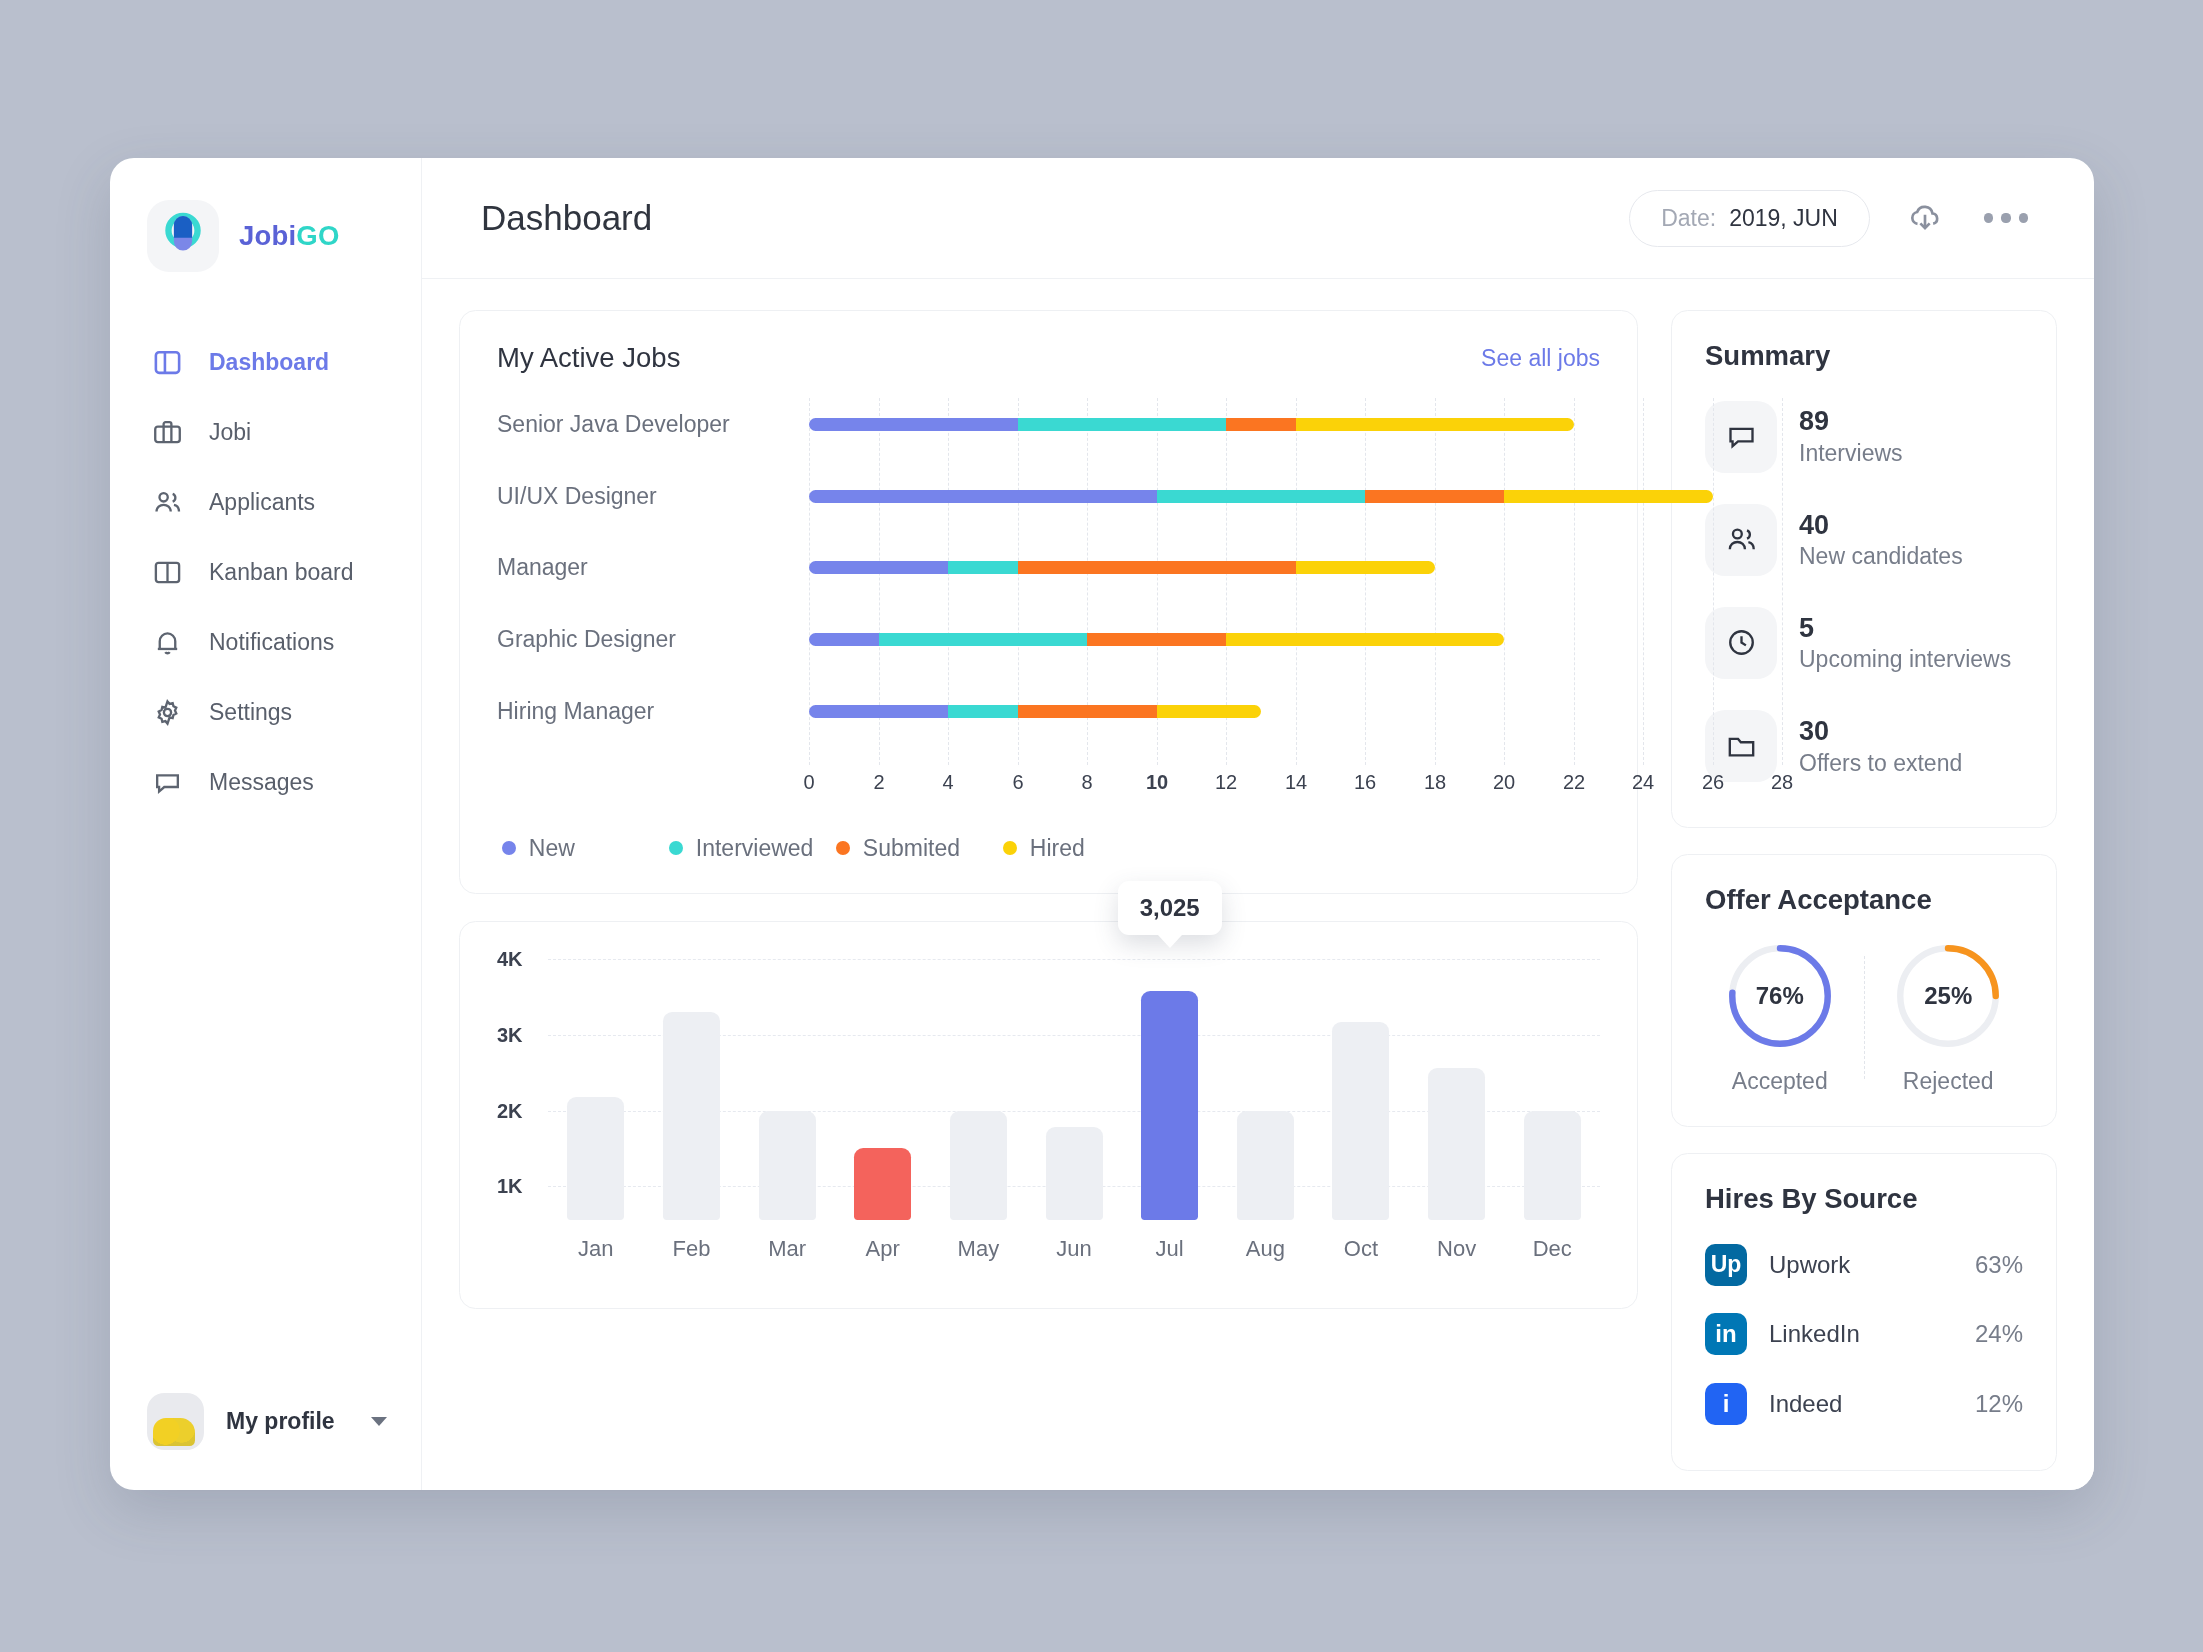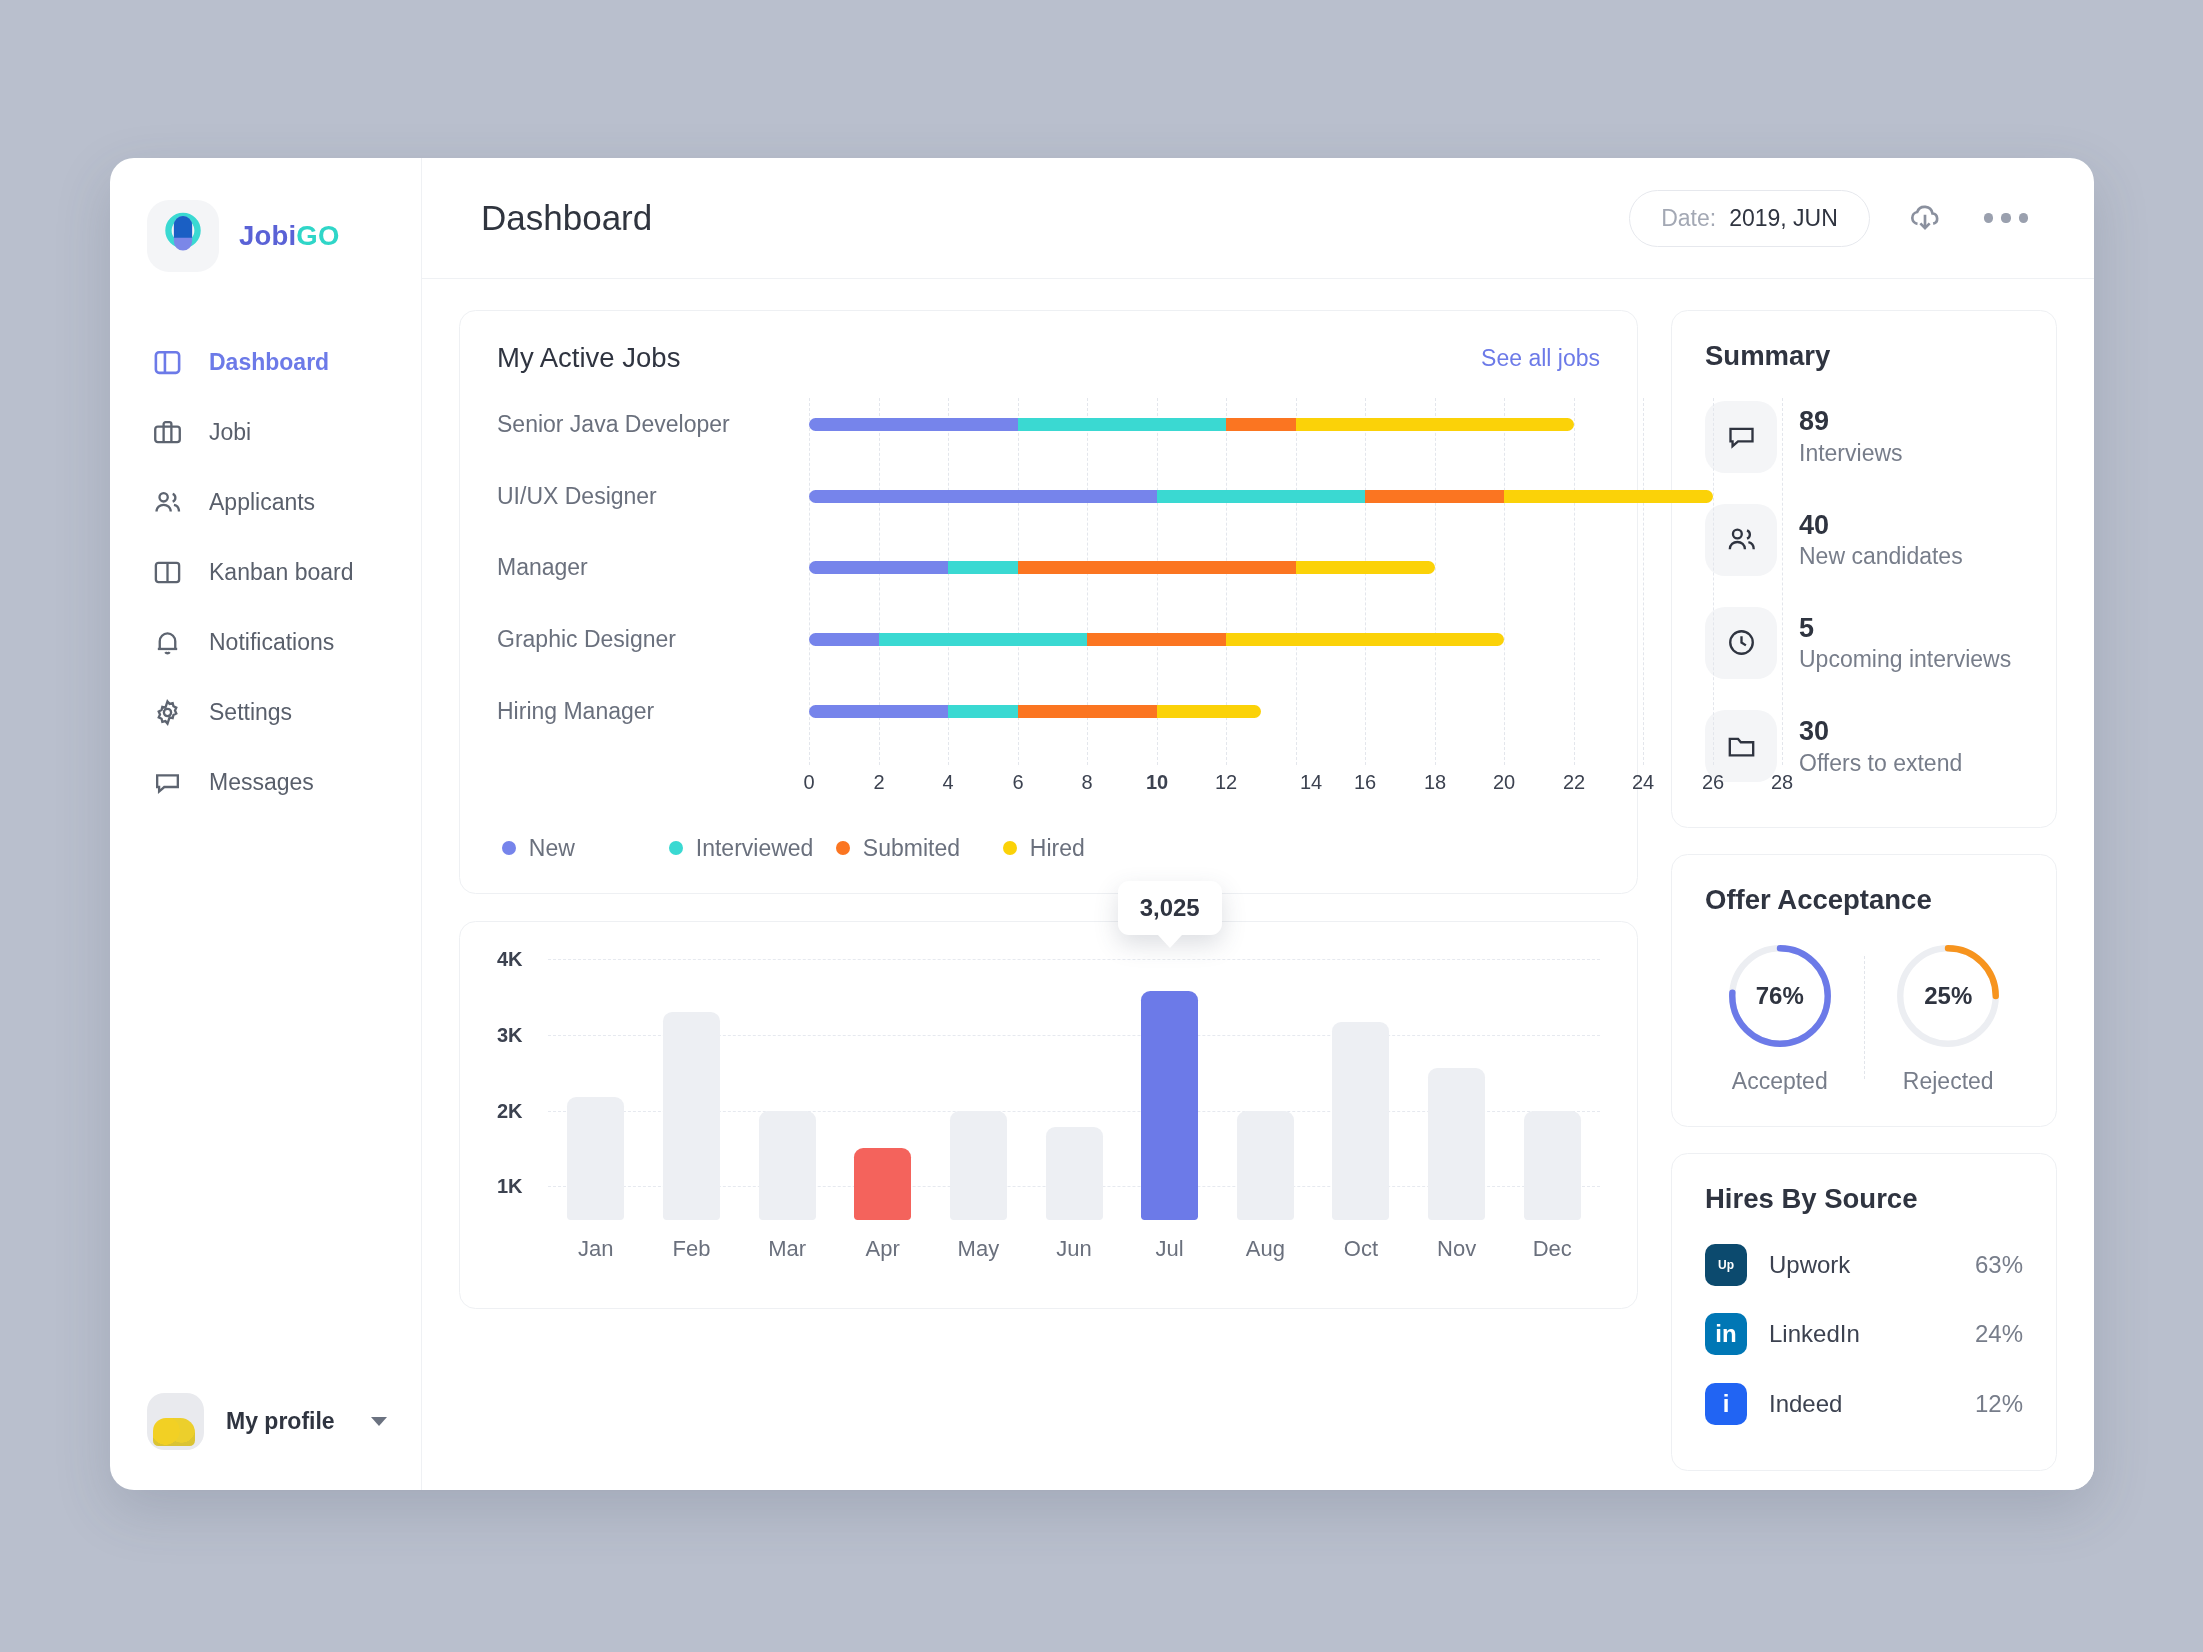--- a/index.html
+++ b/index.html
@@ -358,21 +358,21 @@
                 </div>
               </div>
             <div class="axis" id="gantt-axis">
                 <div class="tick" style="left: 0px;">0</div>
                 <div class="tick" style="left: 70px;">2</div>
                 <div class="tick" style="left: 139px;">4</div>
                 <div class="tick" style="left: 209px;">6</div>
                 <div class="tick" style="left: 278px;">8</div>
                 <div class="tick" style="left: 348px; font-weight: bold;">10</div>
                 <div class="tick" style="left: 417px;">12</div>
-                <div class="tick" style="left: 502px;">14</div>
+                <div class="tick" style="left: 487px;">14</div>
                 <div class="tick" style="left: 556px;">16</div>
                 <div class="tick" style="left: 626px;">18</div>
                 <div class="tick" style="left: 695px;">20</div>
                 <div class="tick" style="left: 765px;">22</div>
                 <div class="tick" style="left: 834px;">24</div>
                 <div class="tick" style="left: 904px;">26</div>
                 <div class="tick" style="left: 973px;">28</div>
               </div>
           </div>
           <div class="legend" id="gantt-legend">
@@ -538,21 +538,21 @@
                 </div>
                 <div class="donut-lab">Rejected</div>
               </div>
             </div>
         </div>
 
         <div class="card">
           <div class="panel-title">Hires By Source</div>
           <div class="src-list" id="src-list">
               <div class="src-item">
-                <div class="src-ico" style="background:#0c4a6e;font-size:12px">Up</div>
+                <div class="src-ico" style="background:#0369a1;font-size:23px">Up</div>
                 <div class="src-name">Upwork</div>
                 <div class="src-pct">63%</div>
               </div>
               <div class="src-item">
                 <div class="src-ico" style="background:#0077b5;font-size:24px">in</div>
                 <div class="src-name">LinkedIn</div>
                 <div class="src-pct">24%</div>
               </div>
               <div class="src-item">
                 <div class="src-ico" style="background:#2164f3;font-size:24px">i</div>

